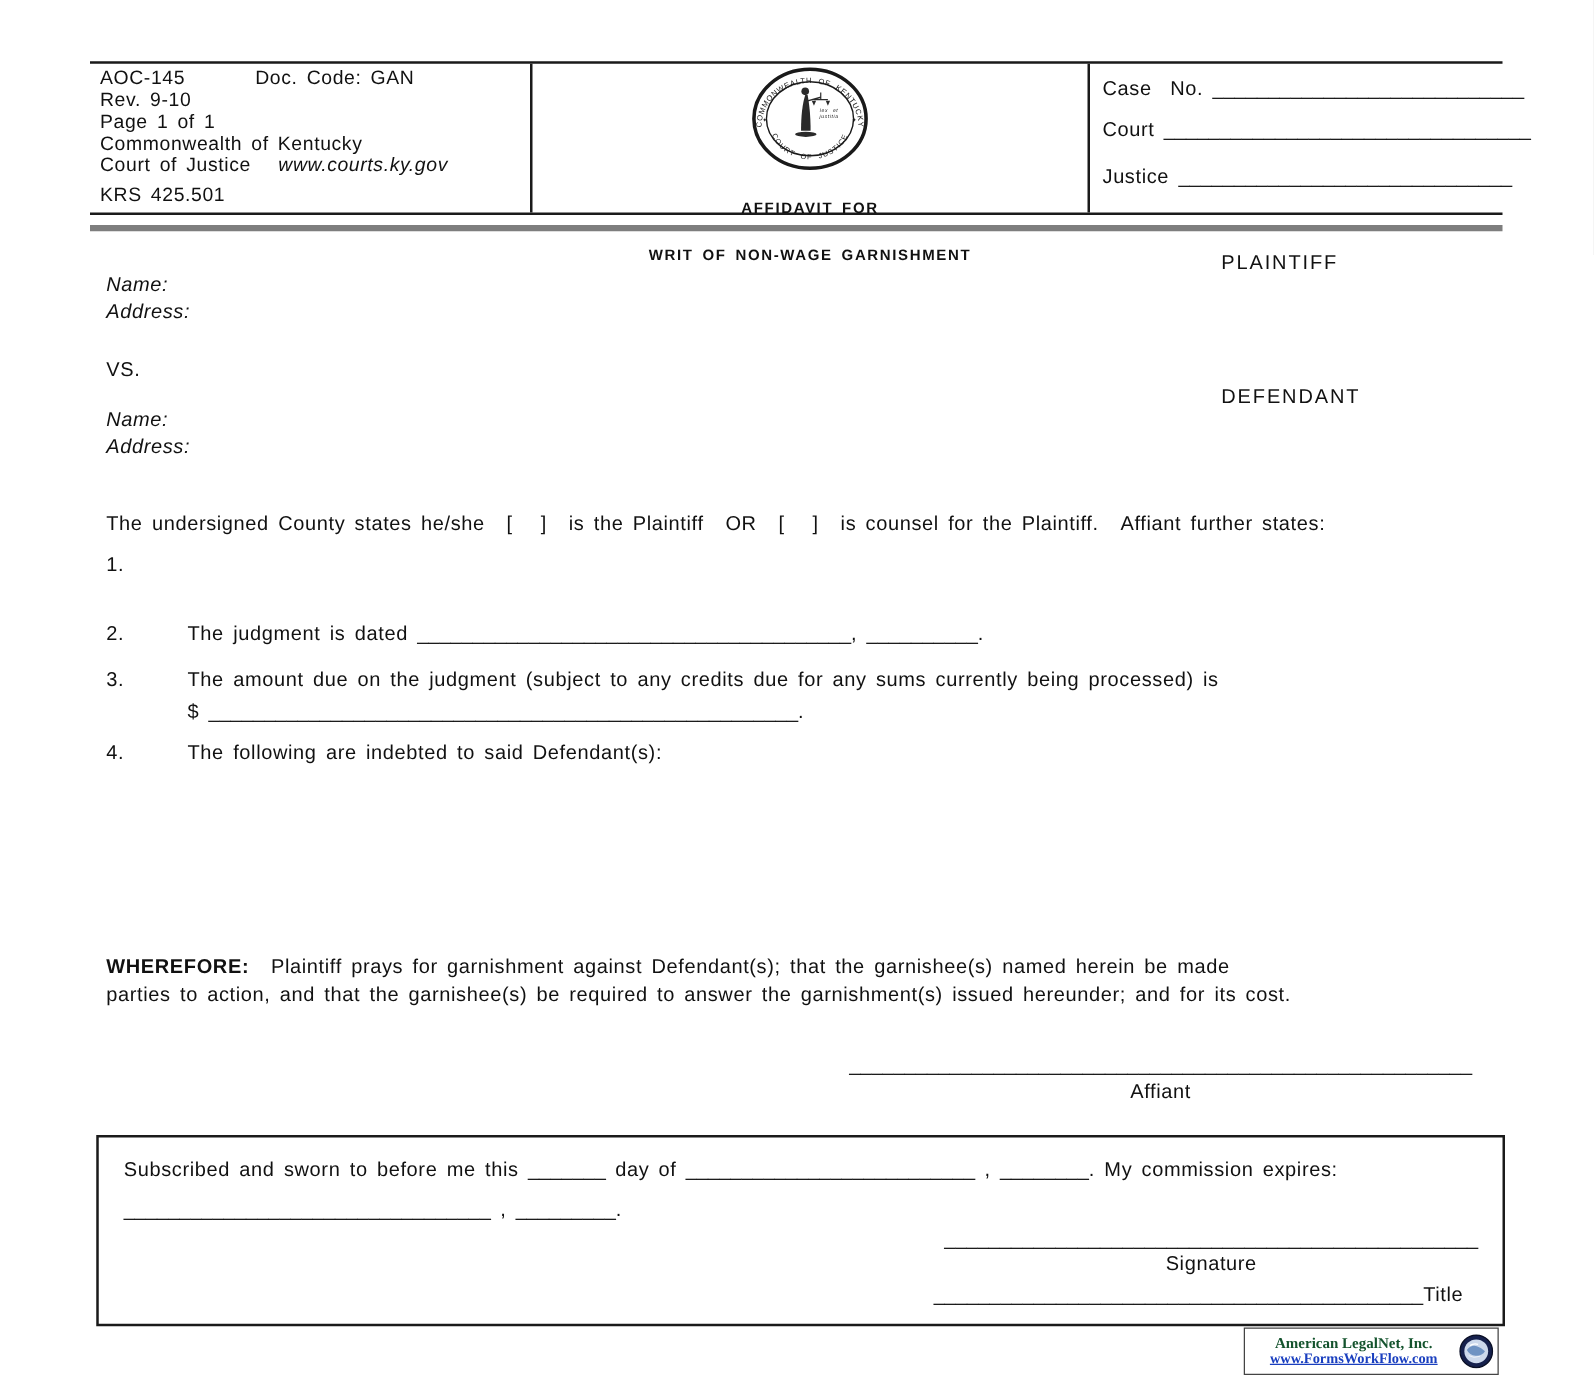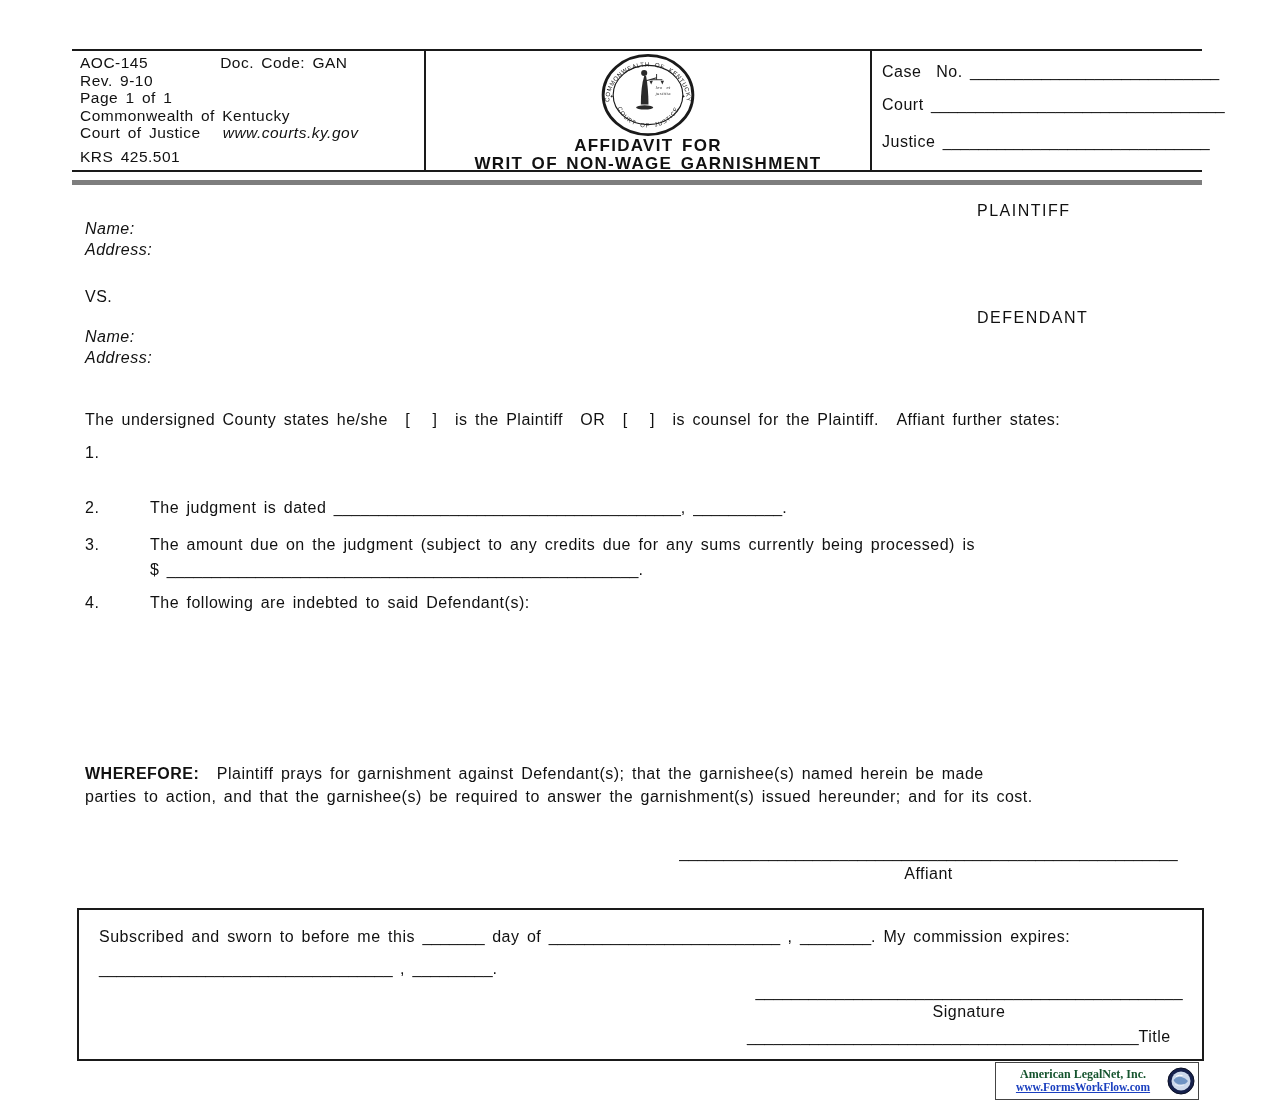--- a/index.html
+++ b/index.html
@@ -17,26 +17,26 @@
 
   
   #header-box{
     left:72px;top:49px;width:1130px;height:123px;
     border-top:2px solid #1a1a1a;border-bottom:2px solid #1a1a1a;
     display:flex;box-sizing:border-box;
   }
   .hcol-left{width:354px;border-right:2px solid #1a1a1a;box-sizing:border-box;
     padding:3px 6px 0 8px;font-size:15.5px;line-height:17.5px;}
   .hcol-left .row{white-space:nowrap;}
-  .gap-doccode{margin-left:72px;}
+  .gap-doccode{margin-left:56px;}
   .gap-web{margin-left:22px;}
   .krs{margin-top:6px;}
   .hcol-center{flex:1;border-right:2px solid #1a1a1a;box-sizing:border-box;text-align:center;}
   .hcol-center svg{display:block;margin:2px auto 0;}
-  .doc-title{font-weight:bold;font-size:17px;line-height:18px;letter-spacing:1.3px;white-space:nowrap;}
+  .doc-title{font-weight:bold;font-size:12px;line-height:18px;letter-spacing:1.3px;white-space:nowrap;margin-top:20px;}
   .hcol-right{width:330px;box-sizing:border-box;padding:2px 0 0 10px;font-size:16px;}
   .hcol-right .frow{white-space:nowrap;}
   .frow1{margin-top:10px;}
   .frow2{margin-top:15px;}
   .frow3{margin-top:19px;}
   #gray-bar{left:72px;top:180px;width:1130px;height:5px;background:#7e7e7e;}
 
   
   .party-label{letter-spacing:1.5px;}
   .gapM{margin-left:10px;}

